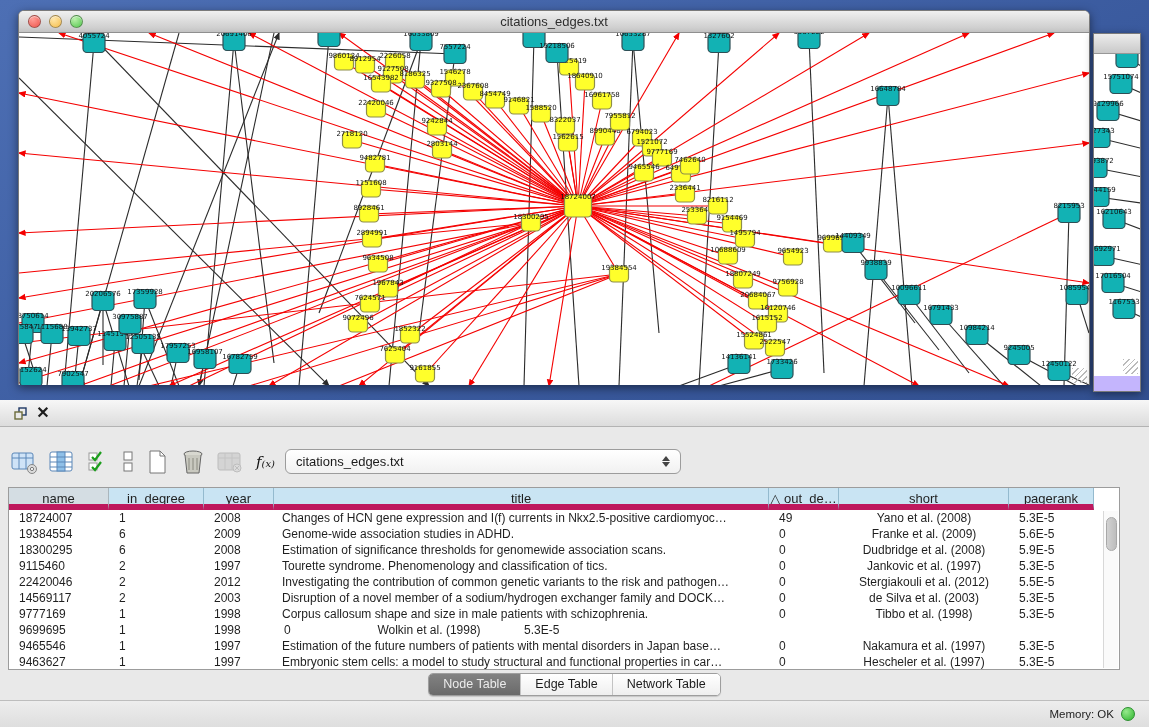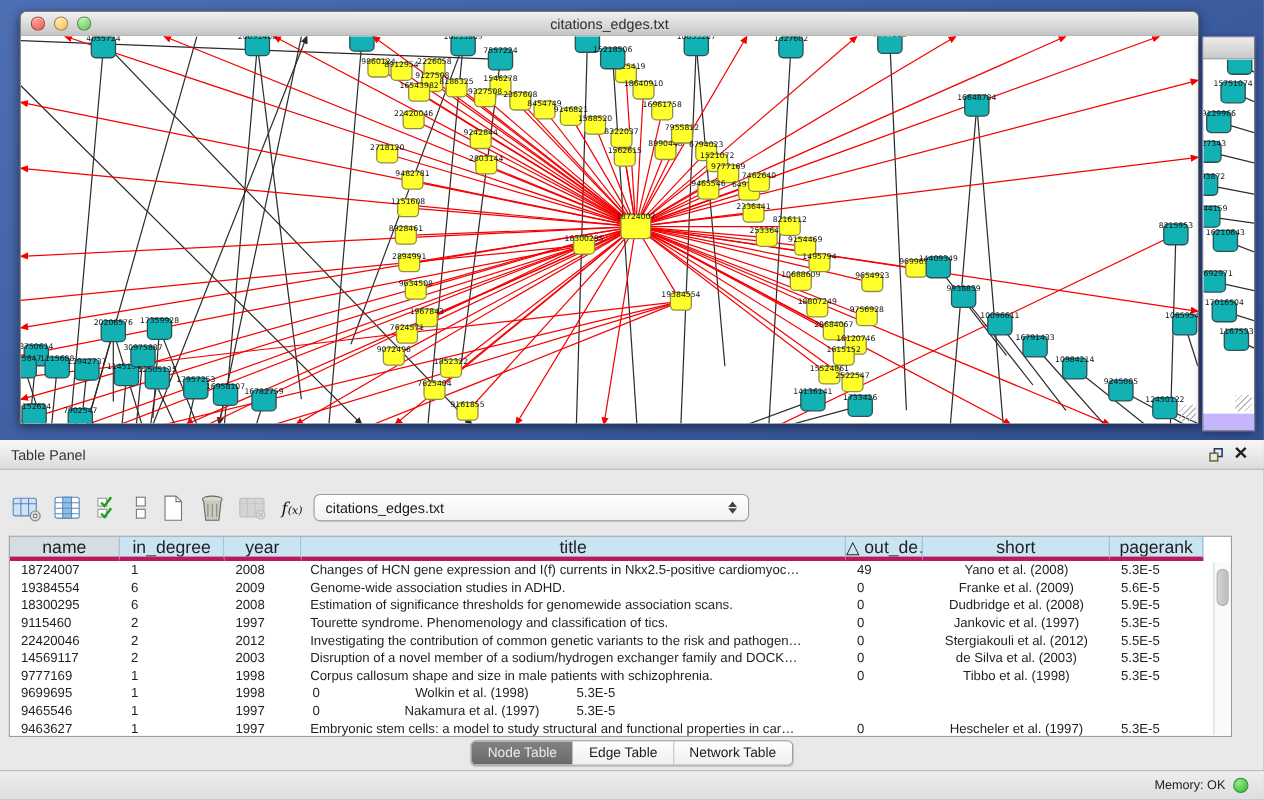--- a/index.html
+++ b/index.html
@@ -48,22 +48,22 @@
     background:linear-gradient(#ffffff,#f1f1f1); border:1px solid #9c9c9c; border-radius:6px;
     display:flex; align-items:center; padding-left:10px; font-size:13px; color:#1a1a1a; }
   .dd-arrows { margin-left:auto; margin-right:10px; display:flex; flex-direction:column; gap:1px; }
   .dd-arrows i { width:0; height:0; border-left:4px solid transparent; border-right:4px solid transparent; }
   .dd-up { border-bottom:5px solid #444; }
   .dd-down { border-top:5px solid #444; }
 
   .table-box { position:absolute; left:8px; top:87px; width:1112px; height:183px;
     background:#fff; border:1px solid #9c9c9c; overflow:hidden; }
   .thead { display:flex; height:22px; }
-  .th { height:22px; line-height:21px; font-size:16px; color:#1f1f1f; text-align:center;
-    background:#c9e4f3; border-right:1px solid #94bace; border-bottom:4px solid #be185d;
+  .th { height:22px; line-height:21px; font-size:13px; color:#1f1f1f; text-align:center;
+    background:#c9e4f3; border-right:1px solid #94bace; border-bottom:6px solid #be185d;
     overflow:hidden; white-space:nowrap; }
   .th.col0 { background:#d4dde3; border-right:1px solid #aab6bd; }
   .tbody { }
   .tr { display:flex; height:16px; }
   .td { height:16px; line-height:16px; font-size:12px; color:#1f1f1f;
     overflow:hidden; white-space:nowrap; }
   .col0{width:100px;} .col1{width:95px;} .col2{width:70px;} .col3{width:495px;}
   .col4{width:70px;} .col5{width:170px;} .col6{width:85px;}
   .td.col0,.td.col1,.td.col2,.td.col4,.td.col6 { padding-left:10px; }
   .td.col3 { padding-left:8px; }
@@ -480,21 +480,20 @@
         <text x="19" y="223.5" text-anchor="middle" font-size="7" fill="#111" font-family="DejaVu Sans, sans-serif">17016504</text>
         <rect x="19" y="245.5" width="22" height="19" rx="4" fill="#12b2b4" stroke="#2e4f55" stroke-width="1.2"></rect>
         <text x="30" y="249.5" text-anchor="middle" font-size="7" fill="#111" font-family="DejaVu Sans, sans-serif">1167533</text>
       </svg>
     <div class="grip"></div>
   </div>
 </div>
 
 <div class="table-panel">
   <div class="panel-header">
-    <span class="panel-title">Table Panel</span>
     <span class="panel-btn">
       <svg width="14" height="13">
         <rect x="5" y="1" width="7" height="7" fill="none" stroke="#1f3864" stroke-width="1.4"></rect>
         <rect x="1" y="5" width="7" height="7" fill="#e9e9e9" stroke="#6b6b3a" stroke-width="1.4"></rect>
       </svg>
     </span>
     <span class="panel-btn">
         <span class="close-x">✕</span>
       </span>
   </div>
@@ -642,20 +641,21 @@
           <div class="td col1">1</div>
           <div class="td col2">1998</div>
           <div class="td col4">0</div>
           <div class="td col5">Wolkin et al. (1998)</div>
           <div class="td col6">5.3E-5</div>
         </div>
         <div class="tr">
           <div class="td col0">9465546</div>
           <div class="td col1">1</div>
           <div class="td col2">1997</div>
+          <div class="td col3">Estimation of the future numbers of patients with mental disorders in Japan base…</div>
           <div class="td col4">0</div>
           <div class="td col5">Nakamura et al. (1997)</div>
           <div class="td col6">5.3E-5</div>
         </div>
         <div class="tr">
           <div class="td col0">9463627</div>
           <div class="td col1">1</div>
           <div class="td col2">1997</div>
           <div class="td col3">Embryonic stem cells: a model to study structural and functional properties in car…</div>
           <div class="td col4">0</div>

